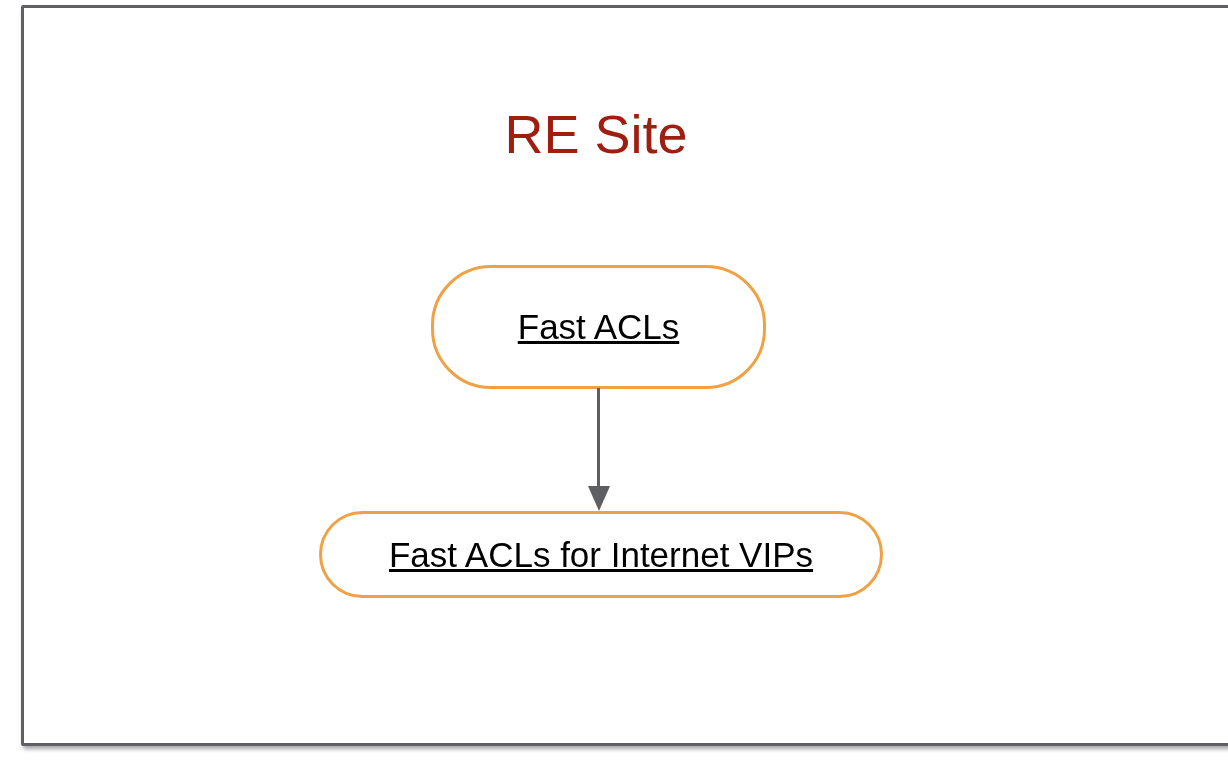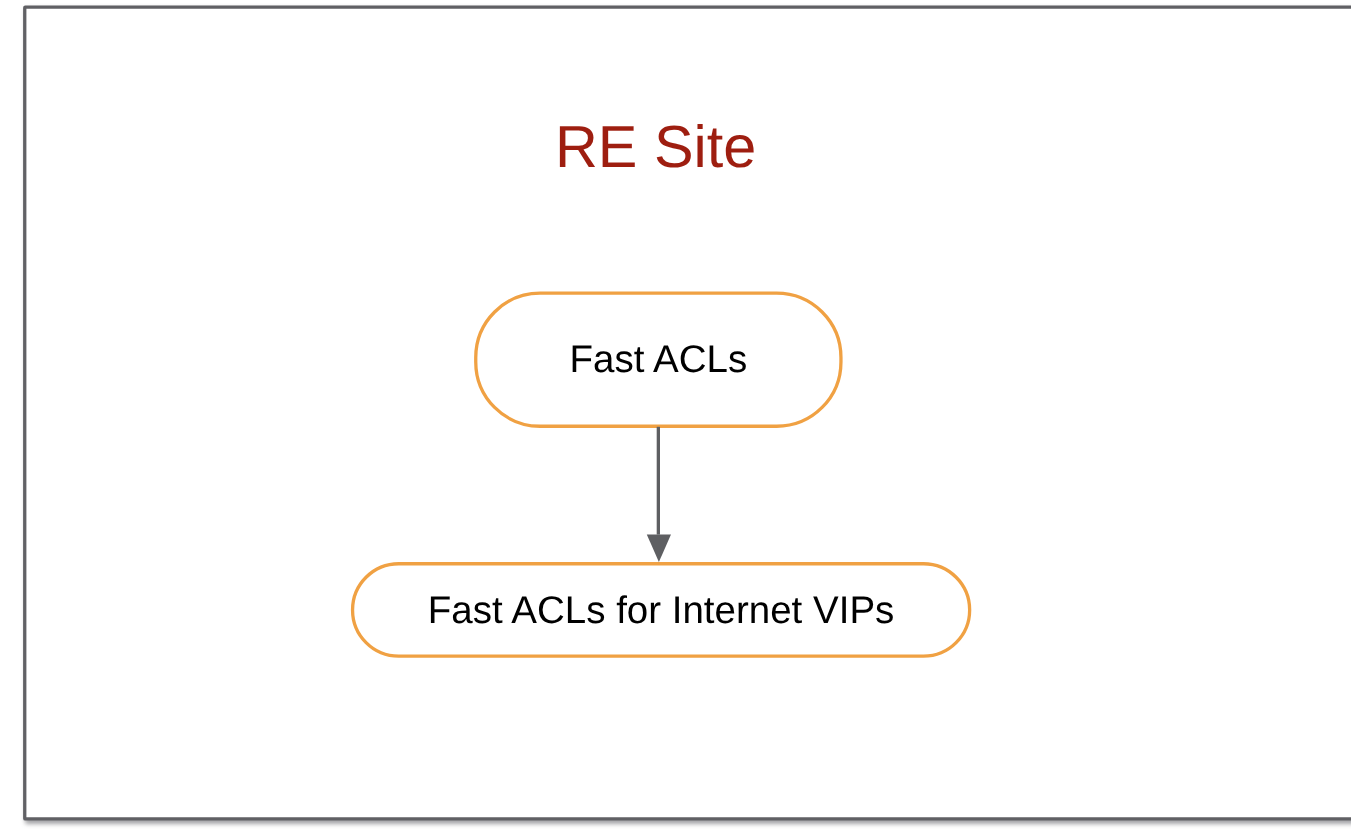--- a/index.html
+++ b/index.html
@@ -52,20 +52,21 @@
   }
   .node-fast-acls-vips {
     left: 295px; top: 503px;
     width: 564px; height: 87px;
   }
   .node-label {
     font-size: 35px;
     line-height: 1.2;
     color: var(--node-label);
     white-space: nowrap;
+    text-decoration: underline;
   }
   .arrow-line {
     position: absolute;
     left: 573px; top: 380px;
     width: 3px; height: 98px;
     background: var(--arrow);
   }
   .arrow-head {
     position: absolute;
     left: 564px; top: 478px;

